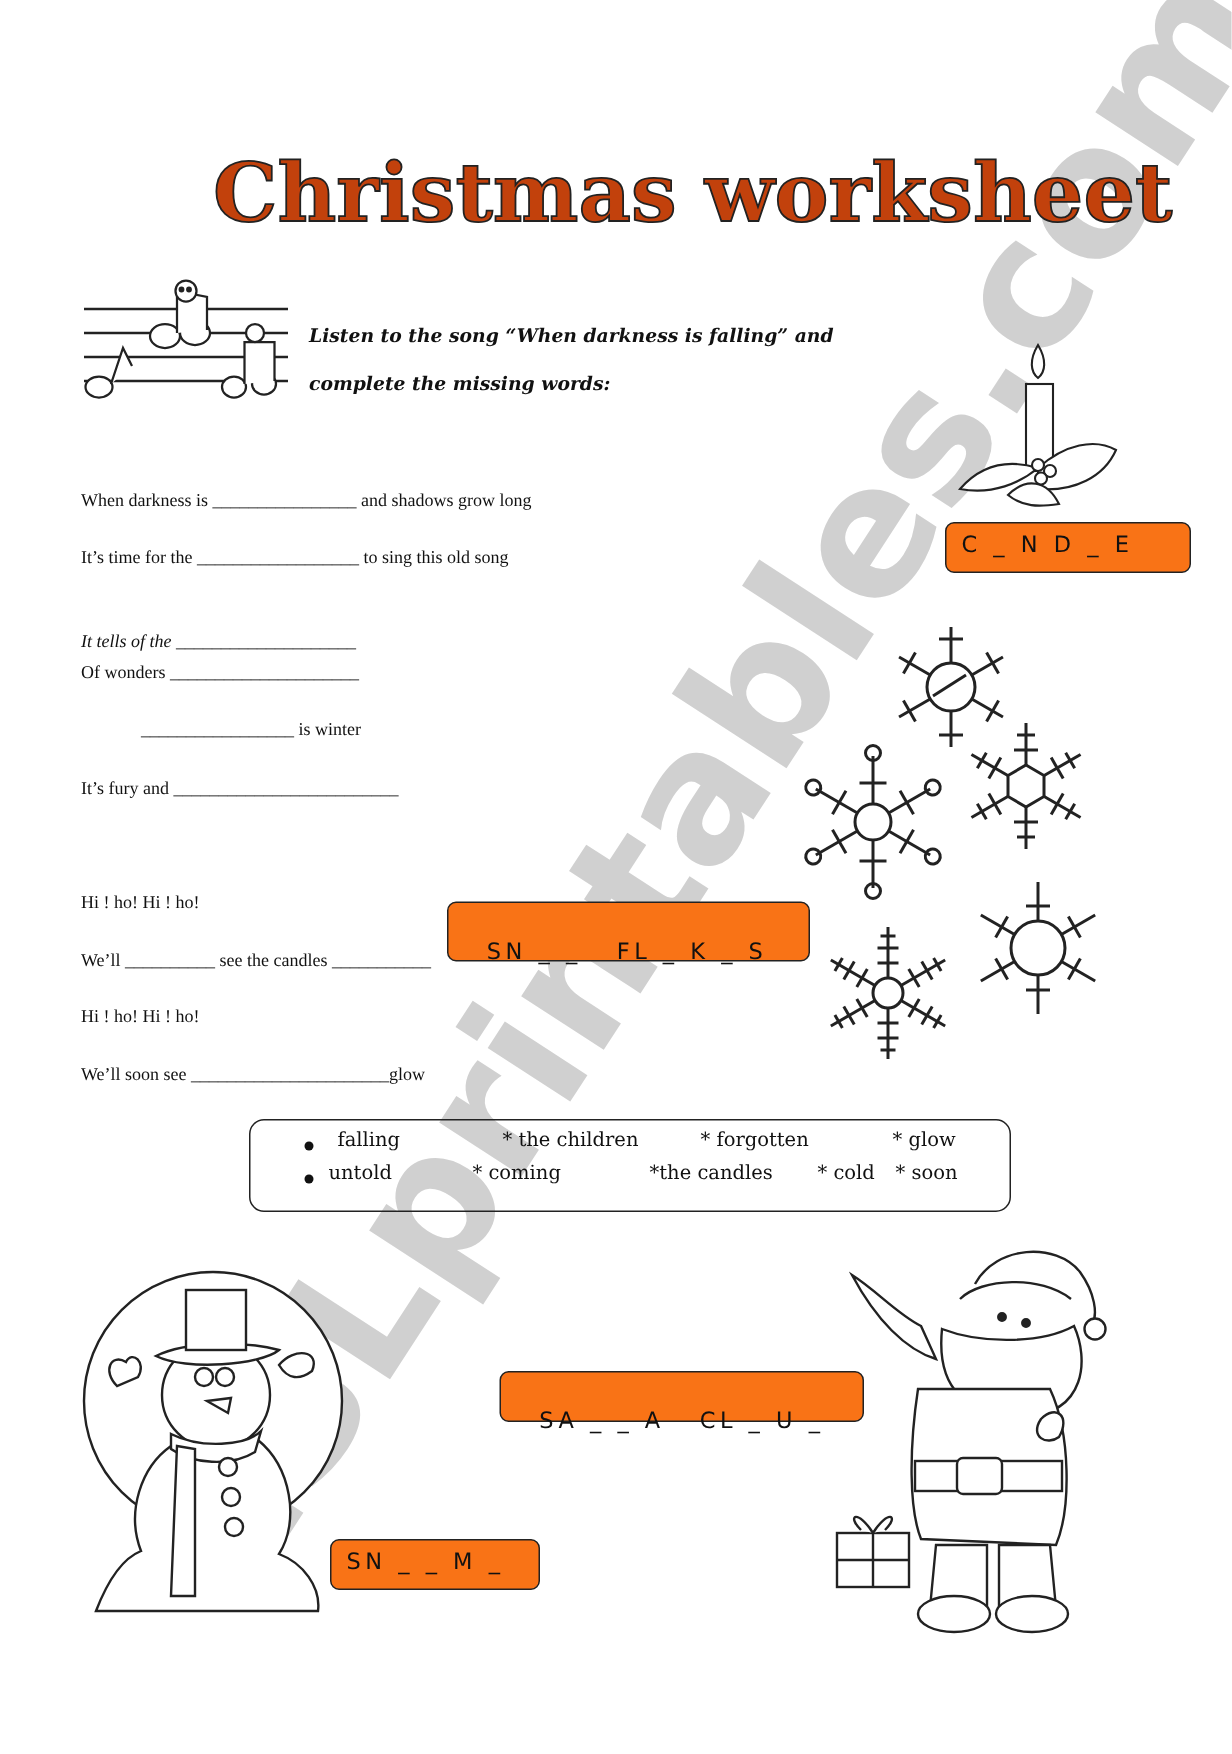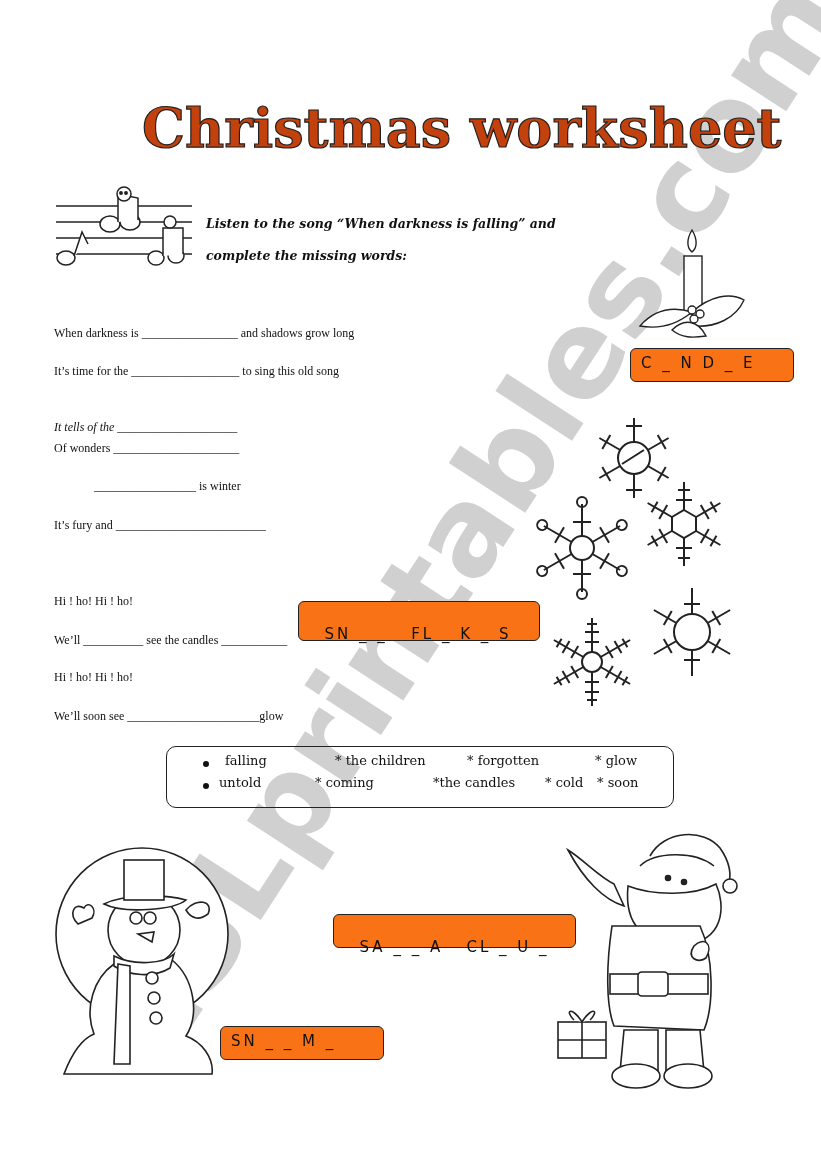--- a/index.html
+++ b/index.html
@@ -179,21 +179,21 @@
     <path d="M60 118 C80 128 110 126 120 116 L116 130 C100 140 74 138 60 128 Z"></path>
     <path d="M64 126 L76 128 L76 226 L60 226 Z"></path>
     <circle cx="98" cy="140" r="6"></circle>
       <circle cx="100" cy="160" r="6"></circle>
       <circle cx="102" cy="180" r="6"></circle>
     <path d="M24 86 C14 76 20 64 30 70 C34 62 44 70 38 80 Z"></path>
     <path d="M132 72 C142 60 160 62 154 76 C146 82 138 82 132 72 Z"></path>
   </g>
 </svg>
 
-<div class="abs box" style="left:220px; top:1026px; width:164px; height:34px;">
+<div class="abs box" style="left:220px; top:1026px; width:140px; height:34px;">
   <span>SN _ _ M _</span>
 </div>
 
 <div class="abs box" style="left:333px; top:914px; width:243px; height:34px; white-space:pre;">
   <span>SA _ _ A   CL _ U _</span>
 </div>
 
 <svg class="abs" style="left:554px; top:826px;" width="200" height="270" viewBox="0 0 200 270">
   <g stroke="#222" stroke-width="1.6" fill="#fff">
     <path d="M96 30 C110 4 150 2 166 22 C176 36 178 50 174 58"></path>

